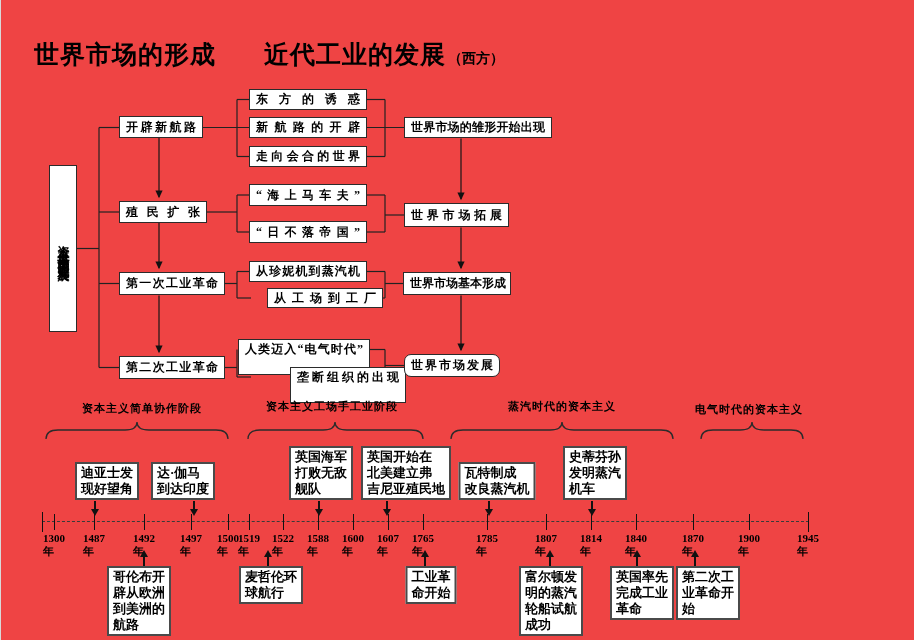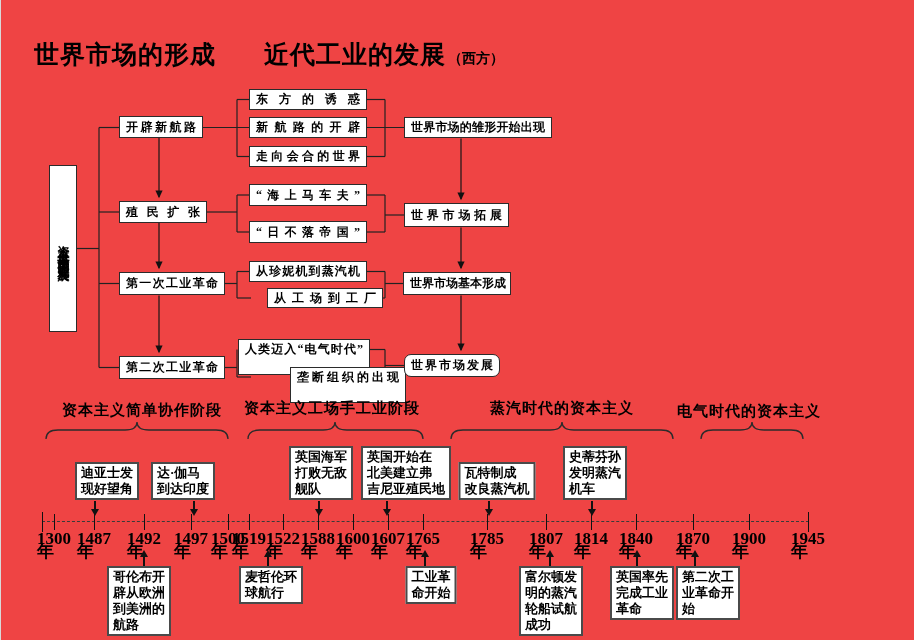--- a/index.html
+++ b/index.html
@@ -20,27 +20,27 @@
     position:absolute;border:1px solid #2b2b2b;background:#fff;box-sizing:border-box;
     font-size:12px;font-weight:bold;white-space:nowrap;overflow:hidden;
     text-align:center;text-align-last:justify;padding:0 6px;
   }
   .fbox.vert{
     display:flex;align-items:center;justify-content:center;padding:4px 0;
     writing-mode:vertical-rl;text-orientation:upright;letter-spacing:2px;
     text-align:center;text-align-last:auto;line-height:1.1;
   }
   
-  .stage{position:absolute;transform:translateX(-50%);font-size:15px;font-weight:bold;
+  .stage{position:absolute;transform:translateX(-50%);font-size:11px;font-weight:bold;
     letter-spacing:1px;white-space:nowrap;}
   
   .tl-line{position:absolute;left:41px;top:521px;width:767px;border-top:1.4px dashed #3a3a3a;}
   .tick{position:absolute;top:514px;width:1.4px;height:16px;background:#111;}
   .tick.tall{top:512px;height:20px;}
-  .yr{position:absolute;top:532px;transform:translateX(-50%);font-size:17px;font-weight:bold;
+  .yr{position:absolute;top:532px;transform:translateX(-50%);font-size:11px;font-weight:bold;
     line-height:13px;text-align:left;white-space:nowrap;}
   .ev{position:absolute;transform:translateX(-50%);border:2px solid #4a4a4a;background:#fff;
     padding:1px 4px;font-size:13px;font-weight:bold;line-height:16px;white-space:nowrap;text-align:left;}
   .ev-line{position:absolute;width:1.5px;background:#111;}
   .ev-head{position:absolute;width:0;height:0;border-left:4px solid transparent;border-right:4px solid transparent;}
   .ev-head.down{border-top:7px solid #111;}
   .ev-head.up{border-bottom:7px solid #111;}
 </style>
 </head>
 <body>

